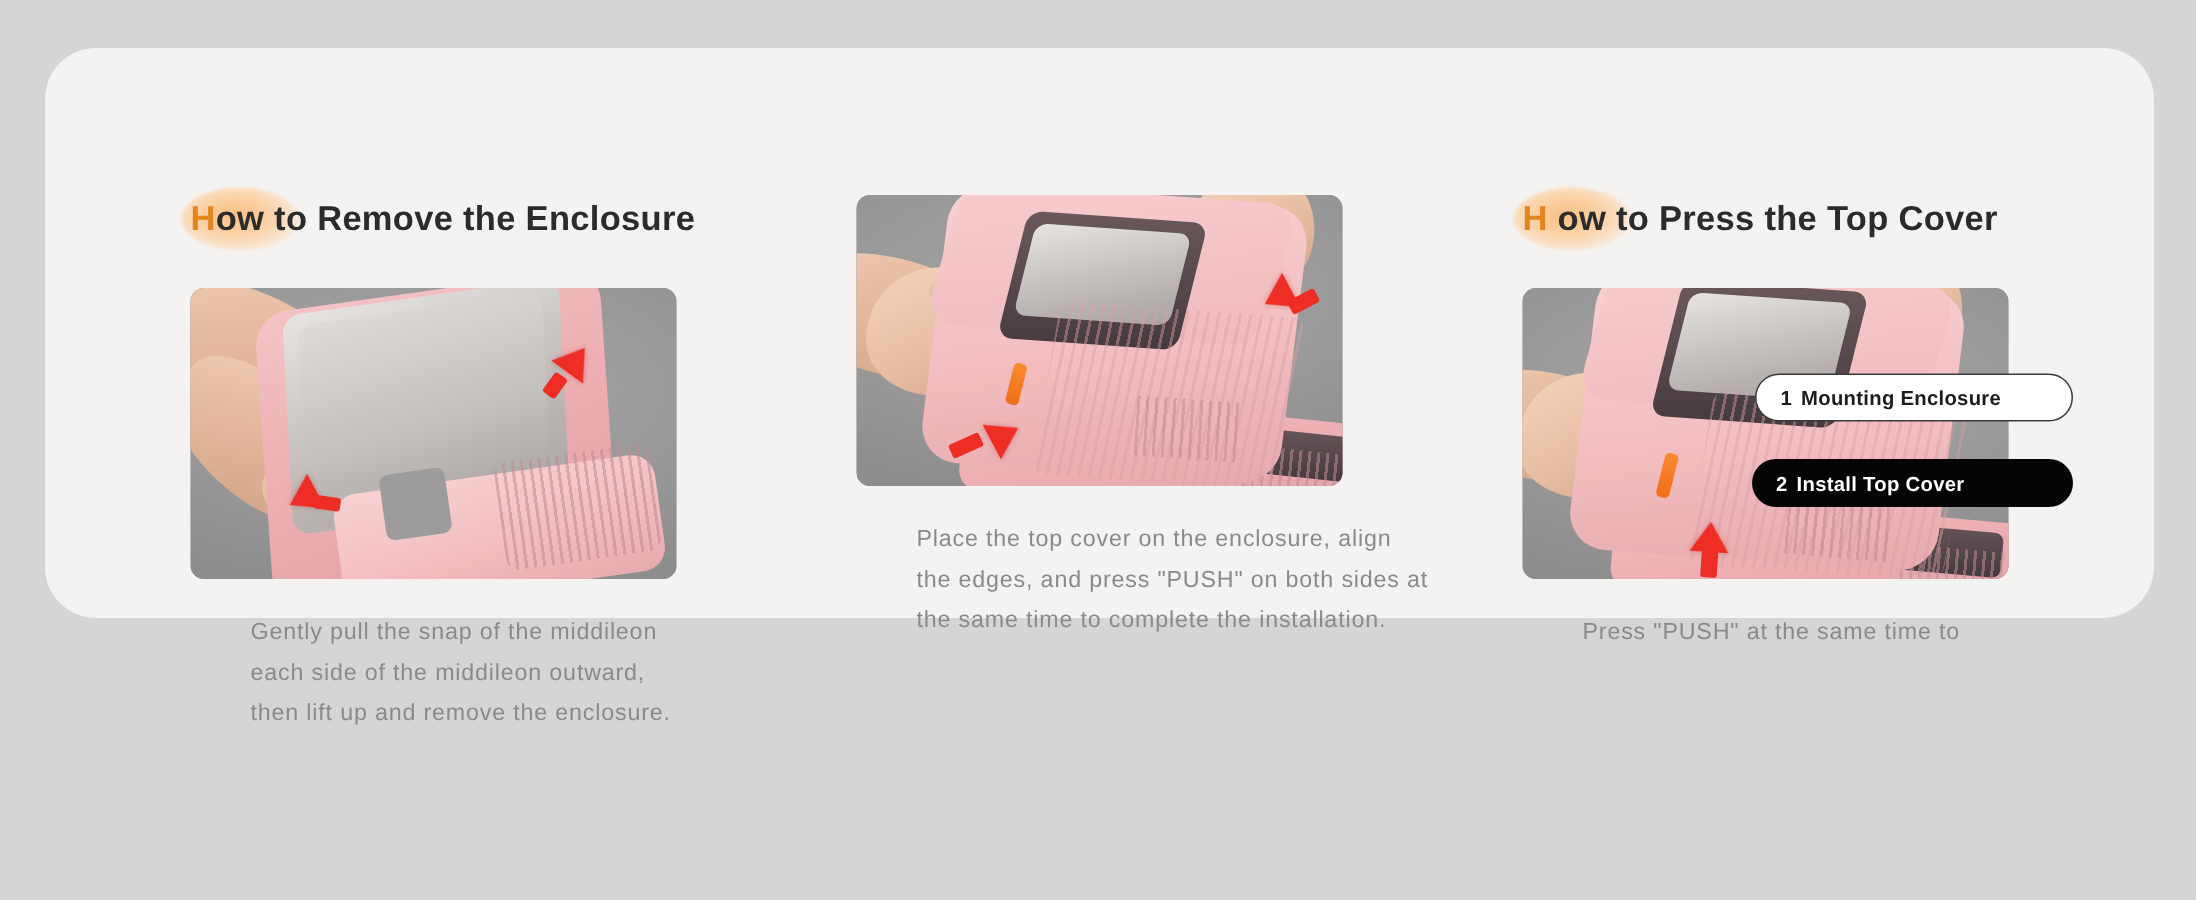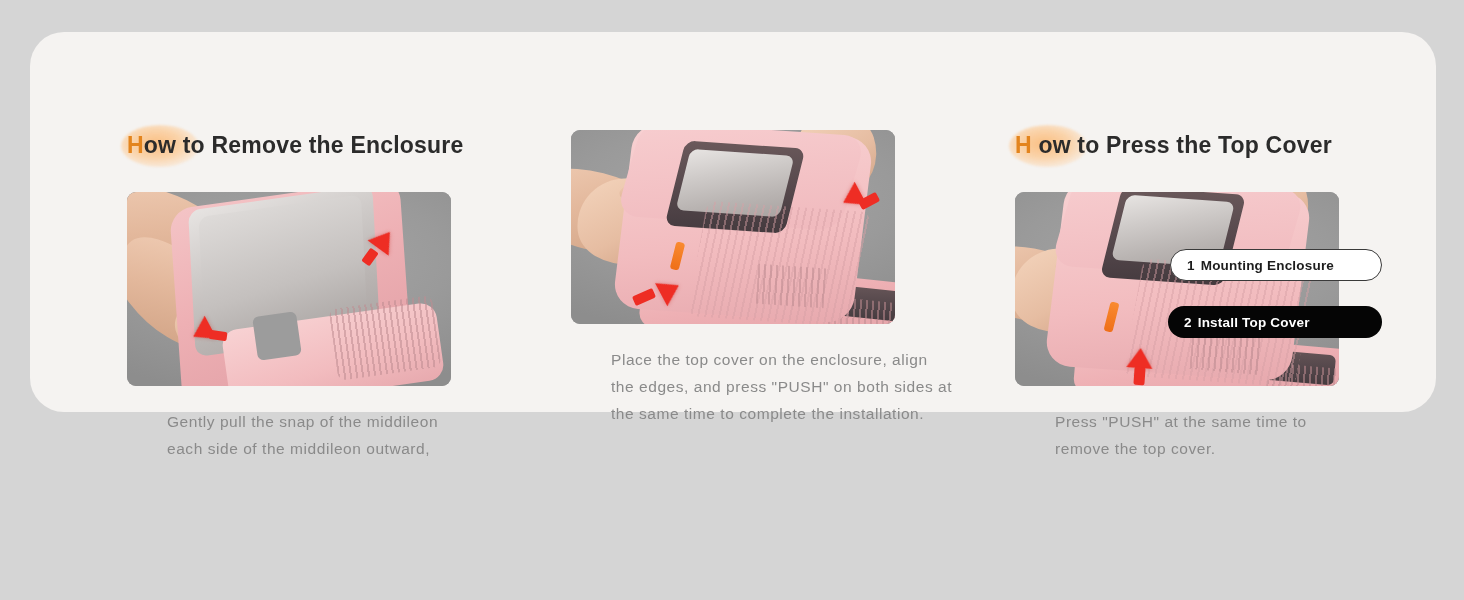--- a/index.html
+++ b/index.html
@@ -252,20 +252,21 @@
             <div class="arrow-tail" style="left:238px;top:57px;width:10px;height:16px;transform:rotate(36deg);"></div>
 
             <div class="arrow-red" style="left:62px;top:130px;transform:rotate(-118deg);"></div>
             <div class="arrow-tail" style="left:82px;top:139px;width:18px;height:9px;transform:rotate(8deg);"></div>
           </div>
         </div>
 
         <div class="caption">
           <span class="caption-line">Gently pull the snap of the middileon</span>
           <span class="caption-line">each side of the middileon outward,</span>
+          <span class="caption-line">then lift up and remove the enclosure.</span>
         </div>
       </div>
 
       <div class="column">
 
 
         <div class="photo">
           <div class="photo-inner">
             <div class="backdrop"></div>
 
@@ -341,21 +342,20 @@
 
             <div class="push-tab" style="left:92px;top:110px;width:9px;height:30px;transform:rotate(14deg);"></div>
 
             <div class="arrow-red" style="left:112px;top:156px;transform:rotate(4deg);"></div>
             <div class="arrow-tail" style="left:119px;top:175px;width:11px;height:18px;transform:rotate(4deg);"></div>
           </div>
         </div>
 
         <div class="caption">
           <span class="caption-line">Press "PUSH" at the same time to</span>
-          <span class="caption-line">remove the top cover.</span>
         </div>
       </div>
 
     </div>
 
   </div>
 
   <div class="badge badge-white">
     <span class="badge-num">1</span>
     <span>Mounting Enclosure</span>

